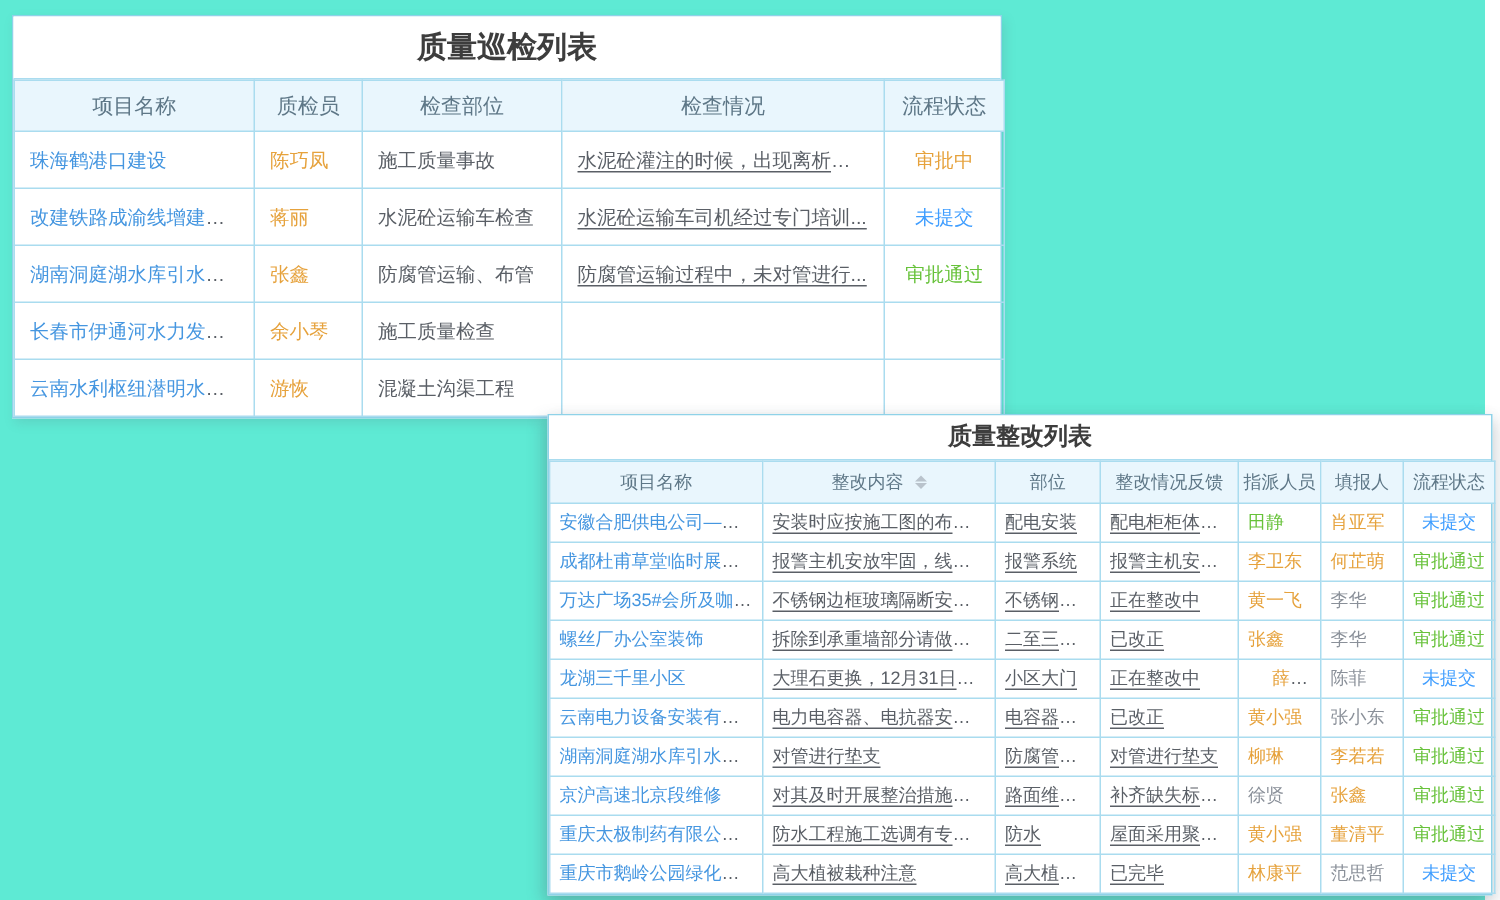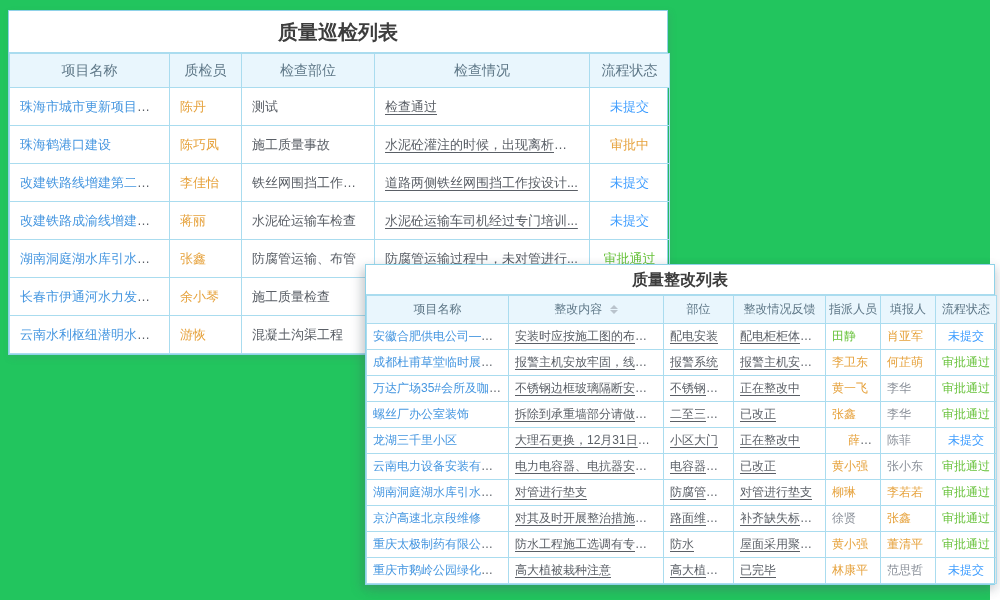--- a/index.html
+++ b/index.html
@@ -2,37 +2,37 @@
 <html style="--link: #4596e0; --orange: #e6a23c; --green: #67c23a; --blue: #409eff; --gray: #8a9099; --border: #8fd2e8; --headerbg: #e9f6fd;"><head>
 <meta charset="utf-8">
 <style>
   :root{
     --link:#4596e0; --orange:#e6a23c; --green:#67c23a; --blue:#409eff; --gray:#8a9099;
     --border:#8fd2e8; --inner:#aadcef; --headerbg:#e9f6fd; --headertx:#5e7787; --celltx:#5a5f66;
   }
   *{box-sizing:border-box; margin:0; padding:0;}
   html,body{width:1000px;height:600px;background:#fff;overflow:hidden;
     font-family:"Liberation Sans","DejaVu Sans",sans-serif;}
-  .canvas{position:relative;width:990px;height:600px;background:#22c55e;}
+  .canvas{position:relative;width:990px;height:600px;background:#5eead4;}
   .card{position:absolute;background:#fff;border:1px solid var(--border);}
   .card-title{text-align:center;font-weight:bold;color:#3d3d3d;background:#fff;}
   table{border-collapse:collapse;width:100%;table-layout:fixed;}
   th,td{border:1px solid var(--inner);overflow:hidden;white-space:nowrap;text-overflow:ellipsis;}
   th{background:var(--headerbg);color:var(--headertx);font-weight:normal;text-align:center;}
   td{color:var(--celltx);text-align:left;}
   td.center{text-align:center;}
   td .link{color:var(--link);cursor:pointer;}
   .underlined span{text-decoration:underline;text-underline-offset:3px;text-decoration-thickness:1px;}
   
   .t1{left:8px;top:10px;width:660px;box-shadow:2px 3px 7px rgba(90,110,120,.18);z-index:1;}
   .t1 .card-title{height:42px;line-height:42px;font-size:20px;border-bottom:1px solid var(--inner);}
   .t1 th{height:34px;font-size:14px;}
   .t1 td{height:38px;padding:0 10px;font-size:13px;}
   
-  .t2{left:365px;top:264px;width:630px;z-index:2;
+  .t2{left:365px;top:276px;width:630px;z-index:2;
       box-shadow:-4px 4px 10px rgba(80,95,105,.28),4px 4px 10px rgba(80,95,105,.16);}
   .t2 .card-title{height:30px;line-height:30px;font-size:16px;border-bottom:1px solid var(--inner);}
   .t2 th{height:28px;font-size:12px;}
   .t2 td{height:26px;padding:0 6px;font-size:12px;}
   .sort{display:inline-flex;flex-direction:column;vertical-align:middle;margin-left:4px;gap:1px;cursor:pointer;}
   .sort i{display:block;width:0;height:0;border-left:4px solid transparent;border-right:4px solid transparent;}
   .sort .up{border-bottom:4px solid #b9c3cc;}
   .sort .down{border-top:4px solid #b9c3cc;}
 </style>
 </head>
@@ -54,39 +54,25 @@
         <tr>
           <th>项目名称</th>
           <th>质检员</th>
           <th>检查部位</th>
           <th>检查情况</th>
           <th>流程状态</th>
         </tr>
       </thead>
       <tbody id="t1-body">
           <tr>
-            <td><span class="link">珠海市城市更新项目紫...</span></td>
-            <td><span style="color: rgb(230, 162, 60);">陈丹</span></td>
-            <td><span>测试</span></td>
-            <td class="underlined"><span>检查通过</span></td>
-            <td class="center"><span style="color: rgb(64, 158, 255);">未提交</span></td>
-          </tr>
-          <tr>
             <td><span class="link">珠海鹤港口建设</span></td>
             <td><span style="color: rgb(230, 162, 60);">陈巧凤</span></td>
             <td><span>施工质量事故</span></td>
             <td class="underlined"><span>水泥砼灌注的时候，出现离析现象</span></td>
             <td class="center"><span style="color: rgb(230, 162, 60);">审批中</span></td>
-          </tr>
-          <tr>
-            <td><span class="link">改建铁路线增建第二线...</span></td>
-            <td><span style="color: rgb(230, 162, 60);">李佳怡</span></td>
-            <td><span>铁丝网围挡工作检查</span></td>
-            <td class="underlined"><span>道路两侧铁丝网围挡工作按设计...</span></td>
-            <td class="center"><span style="color: rgb(64, 158, 255);">未提交</span></td>
           </tr>
           <tr>
             <td><span class="link">改建铁路成渝线增建第...</span></td>
             <td><span style="color: rgb(230, 162, 60);">蒋丽</span></td>
             <td><span>水泥砼运输车检查</span></td>
             <td class="underlined"><span>水泥砼运输车司机经过专门培训...</span></td>
             <td class="center"><span style="color: rgb(64, 158, 255);">未提交</span></td>
           </tr>
           <tr>
             <td><span class="link">湖南洞庭湖水库引水工...</span></td>

